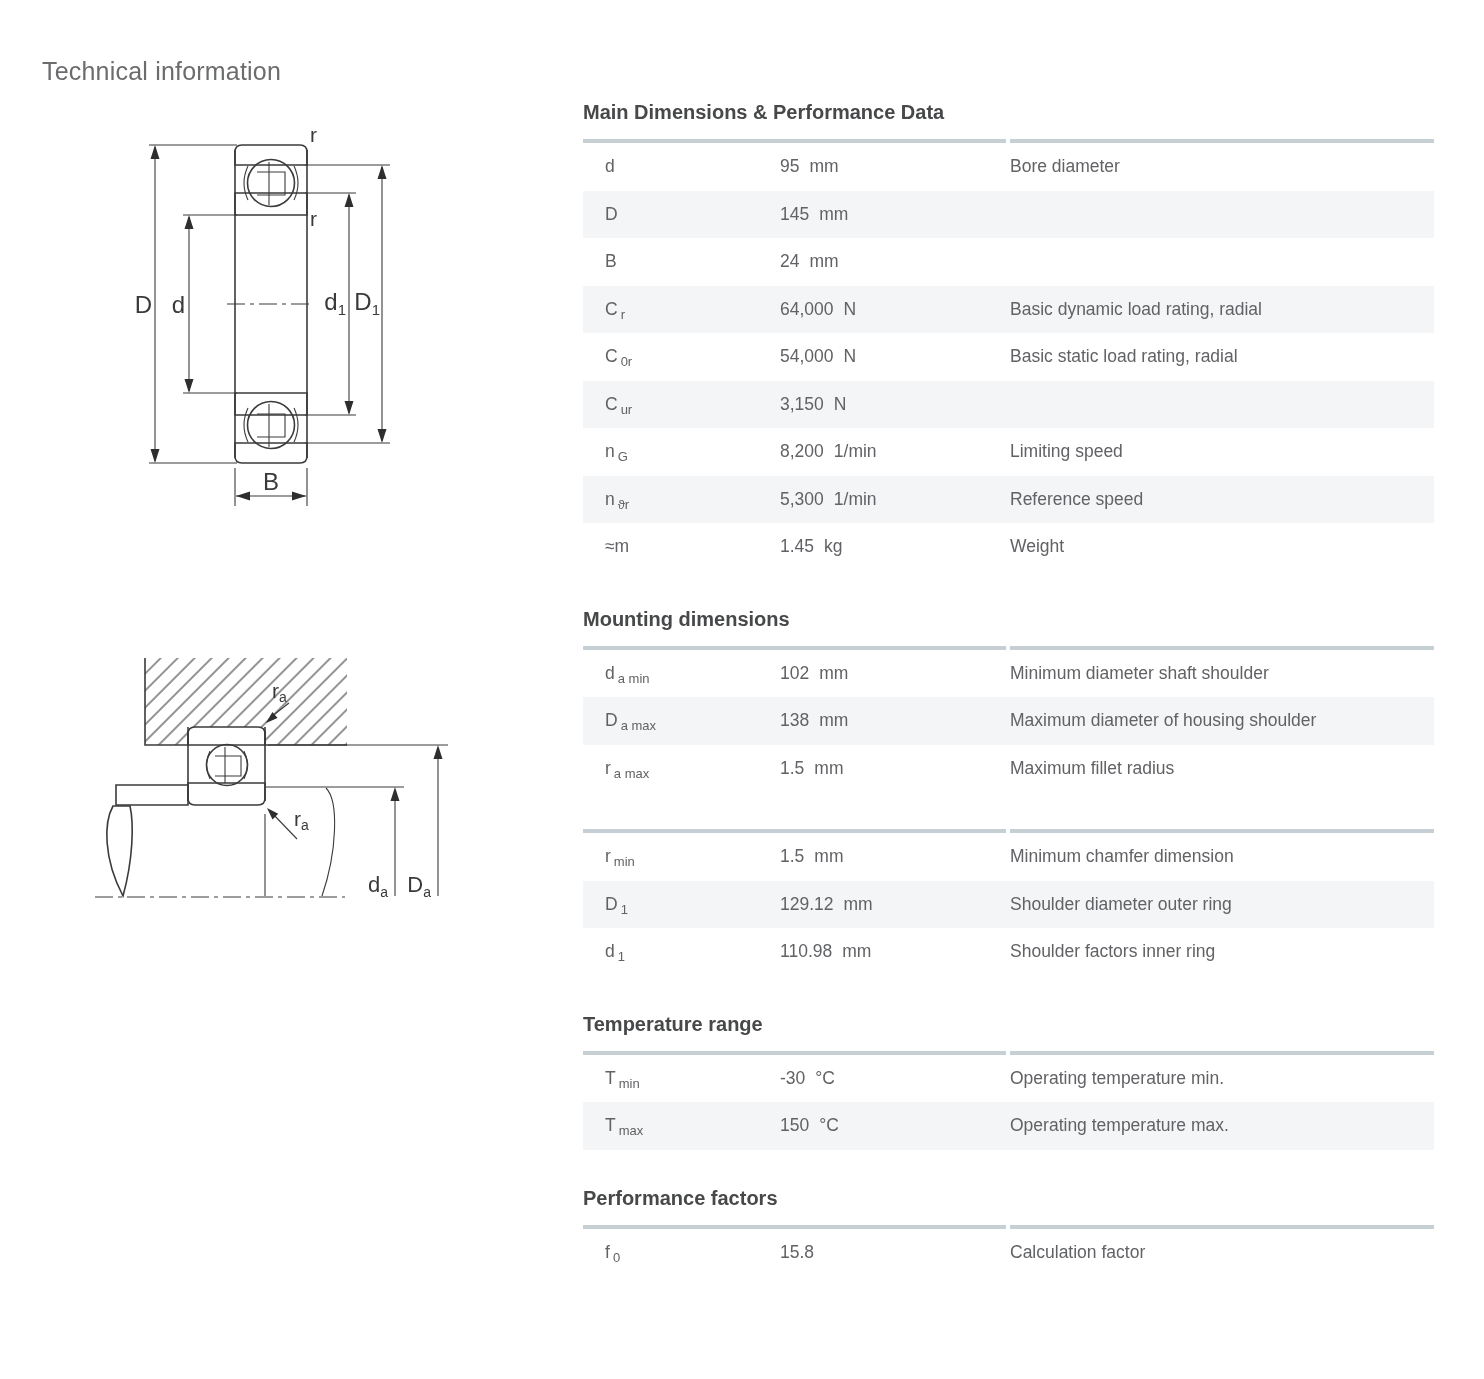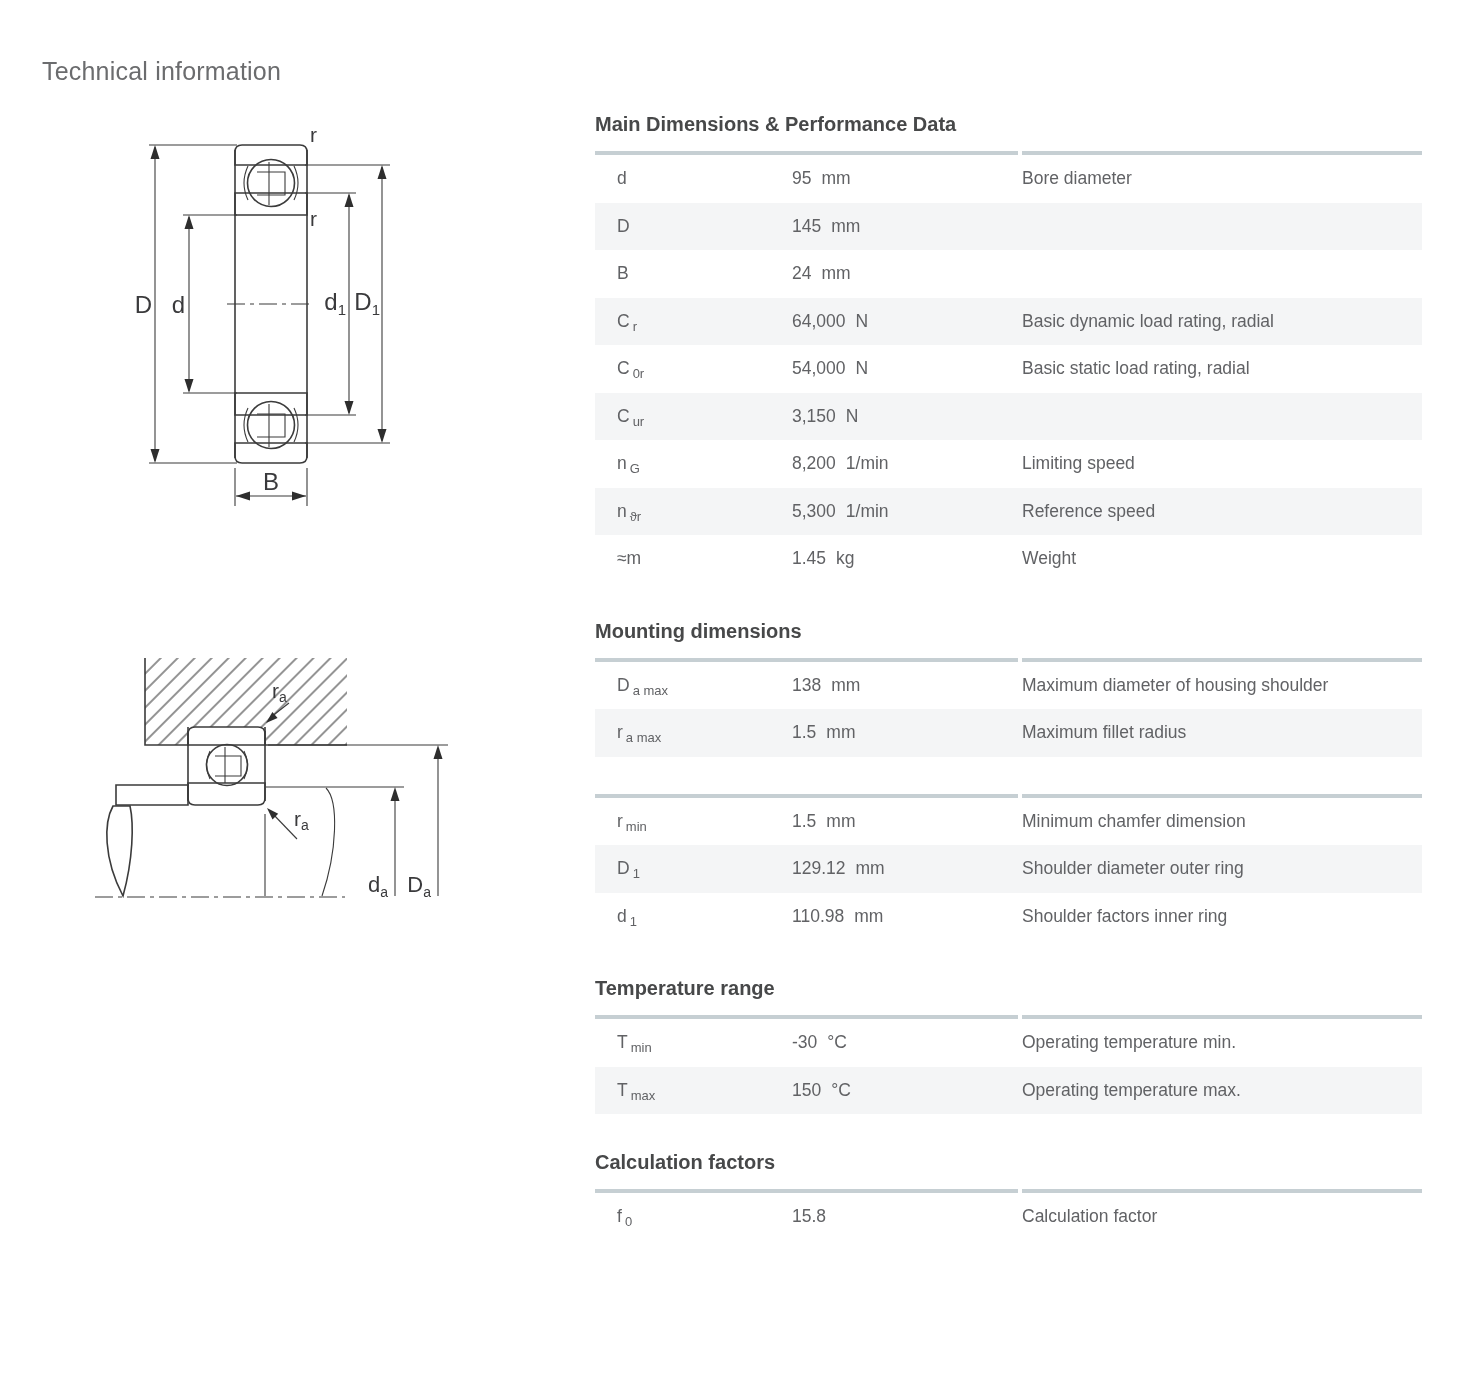--- a/index.html
+++ b/index.html
@@ -7,21 +7,21 @@
     width:1484px;height:1379px;background:#ffffff;position:relative;
     font-family:"Liberation Sans",sans-serif;overflow:hidden;
   }
   .page-title{
     position:absolute;left:42px;top:21px;font-size:25px;font-weight:400;
     color:#6b6c6e;letter-spacing:.2px;margin-top:36px;
   }
   .diagrams{position:absolute;left:80px;top:95px;width:420px;height:865px;}
   
   .tables{position:absolute;left:583px;top:101px;width:851px;}
-  .section{margin:12px;}
+  .section{margin:0;}
   .section + .section{margin-top:37px;}
   .sec-title{
     margin:0 0 15px 0;font-size:20px;font-weight:bold;color:#474849;
   }
   .sec-bar{
     height:4px;
     background:linear-gradient(to right,
       #c6cfd3 0,#c6cfd3 423px,#ffffff 423px,#ffffff 427px,#c6cfd3 427px,#c6cfd3 100%);
   }
   .row{
@@ -218,20 +218,25 @@
         <div class="cell desc">Weight</div>
       </div>
     </div>
   </div>
 
   <div class="section">
     <h3 class="sec-title">Mounting dimensions</h3>
     <div class="sec-bar"></div>
     <div class="rows">
       <div class="row">
+        <div class="cell sym"><span>d</span><span class="sub">a min</span></div>
+        <div class="cell val"><span>102</span><span class="unit">mm</span></div>
+        <div class="cell desc">Minimum diameter shaft shoulder</div>
+      </div>
+      <div class="row">
         <div class="cell sym"><span>D</span><span class="sub">a max</span></div>
         <div class="cell val"><span>138</span><span class="unit">mm</span></div>
         <div class="cell desc">Maximum diameter of housing shoulder</div>
       </div>
       <div class="row">
         <div class="cell sym"><span>r</span><span class="sub">a max</span></div>
         <div class="cell val"><span>1.5</span><span class="unit">mm</span></div>
         <div class="cell desc">Maximum fillet radius</div>
       </div>
     </div>
@@ -269,21 +274,21 @@
       </div>
       <div class="row">
         <div class="cell sym"><span>T</span><span class="sub">max</span></div>
         <div class="cell val"><span>150</span><span class="unit">°C</span></div>
         <div class="cell desc">Operating temperature max.</div>
       </div>
     </div>
   </div>
 
   <div class="section">
-    <h3 class="sec-title">Calculation factors</h3>
+    <h3 class="sec-title">Performance factors</h3>
     <div class="sec-bar"></div>
     <div class="rows">
       <div class="row">
         <div class="cell sym"><span>f</span><span class="sub">0</span></div>
         <div class="cell val"><span>15.8</span><span class="unit"></span></div>
         <div class="cell desc">Calculation factor</div>
       </div>
     </div>
   </div>
 

